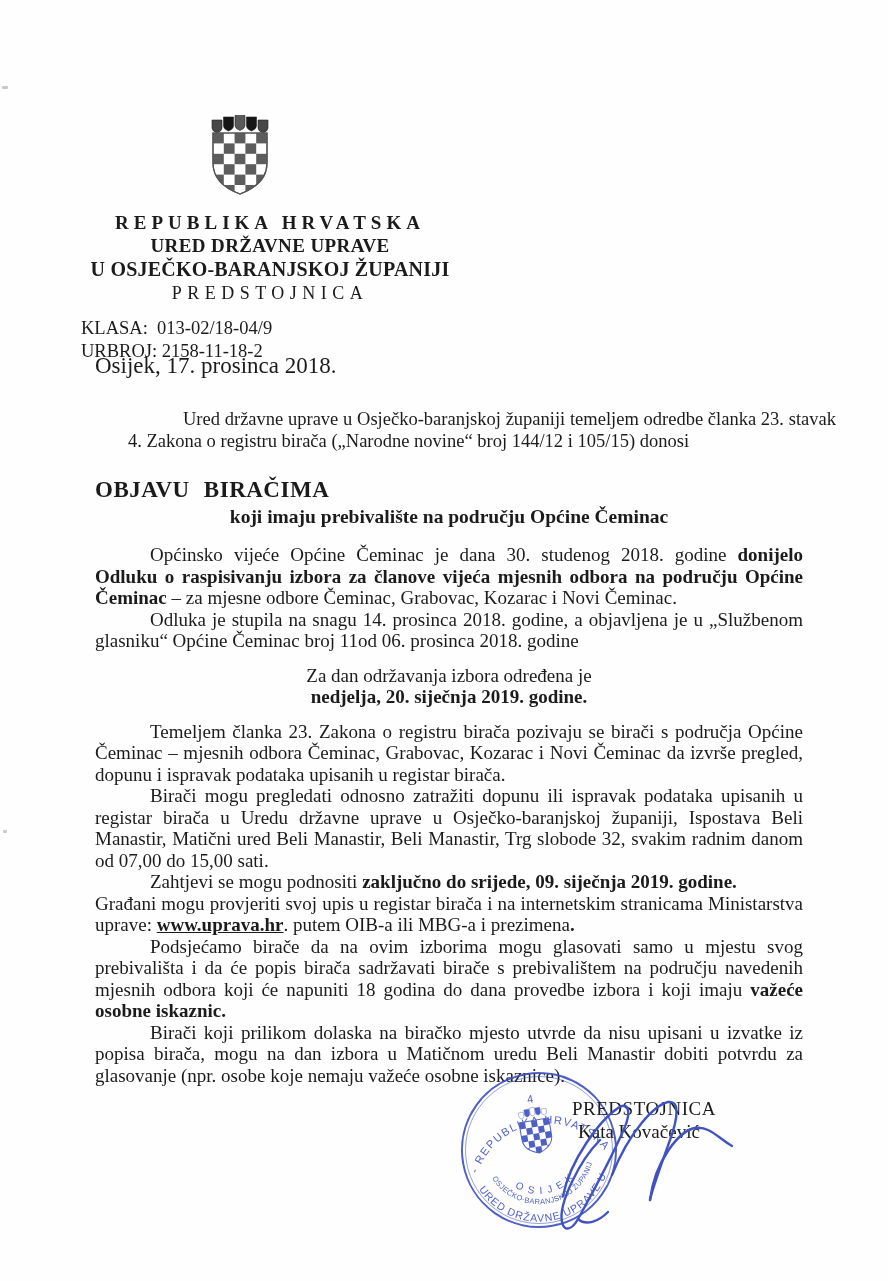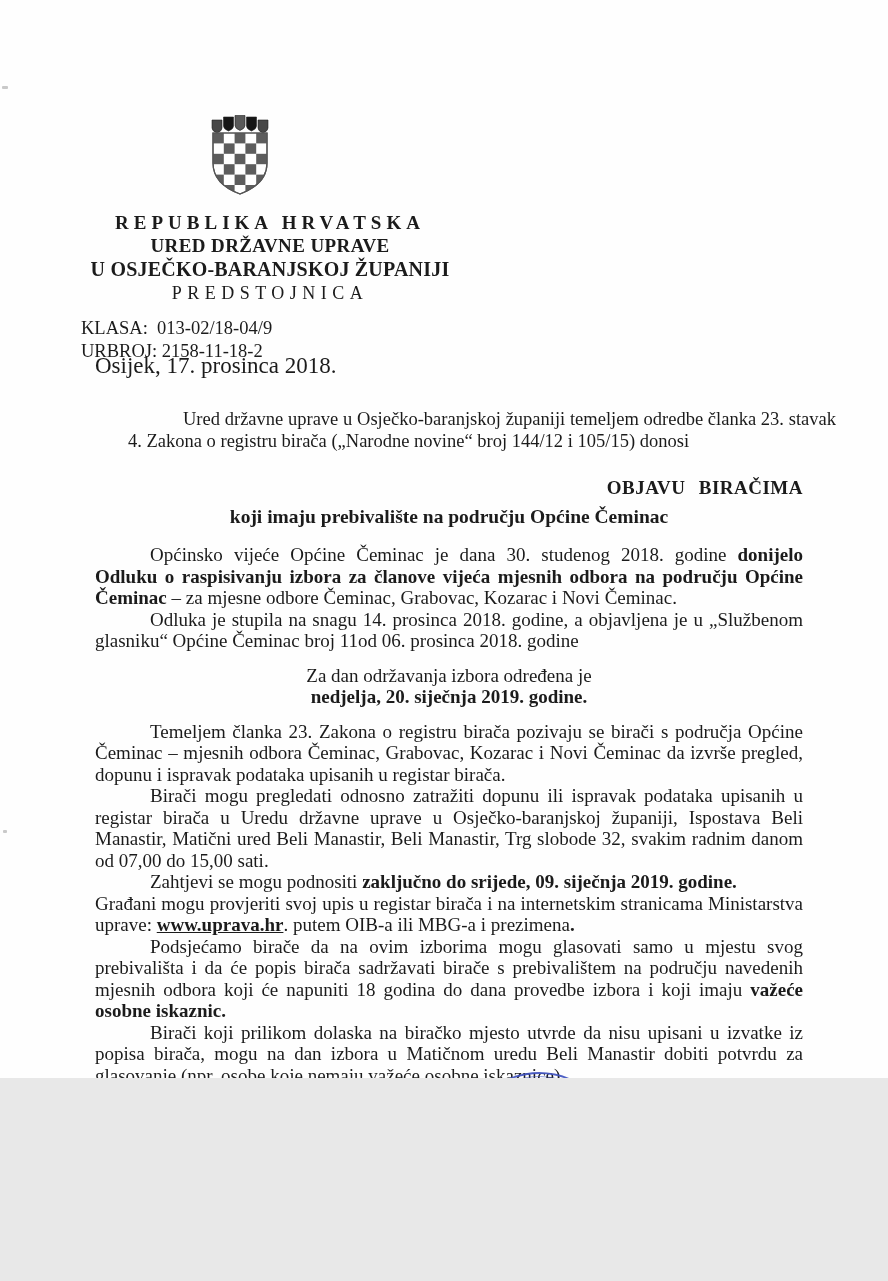--- a/index.html
+++ b/index.html
@@ -1,38 +1,38 @@
 <!DOCTYPE html>
 <html><head>
 <meta charset="utf-8">
 <style>
   html,body{margin:0;padding:0;background:#e8e8e8;}
   .page{
-    position:relative;width:888px;height:1078px;margin:0 auto;
+    position:relative;width:888px;height:1281px;margin:0 auto;
     background:#fefefe;overflow:hidden;
     font-family:"Liberation Serif", serif;color:#1b1b1b;
   }
   .b{font-weight:bold;}
   .u{text-decoration:underline;}
   
   .arms{position:absolute;left:210px;top:113px;}
   .letterhead{position:absolute;left:90px;top:211px;width:360px;text-align:center;}
   .lh-line1{font-weight:bold;font-size:19px;letter-spacing:5px;line-height:23px;}
   .lh-line2{font-weight:bold;font-size:19px;letter-spacing:0.4px;line-height:23px;}
   .lh-line3{font-weight:bold;font-size:20px;letter-spacing:0.2px;line-height:24px;}
   .lh-line4{font-size:18px;letter-spacing:5.5px;line-height:24px;}
   
   .meta{position:absolute;left:81px;top:317px;font-size:18.5px;line-height:23px;}
   .place-date{position:absolute;left:95px;top:353px;font-size:23px;}
   
   .intro{position:absolute;left:95px;top:409px;width:708px;text-align:justify;
          font-size:18.5px;line-height:21.5px;text-indent:55px;margin-left:33px;}
   
-  .doc-title{position:absolute;left:95px;top:477px;width:708px;text-align:right;
-             font-weight:bold;font-size:19px;word-spacing:8px;letter-spacing:0.5px;}
+  .doc-title{position:absolute;left:95px;top:477px;width:708px;text-align:left;
+             font-weight:bold;font-size:23px;word-spacing:8px;letter-spacing:0.5px;}
   .doc-subtitle{position:absolute;left:95px;top:506px;width:708px;text-align:center;
                 font-weight:bold;font-size:19.5px;}
   
   .bodyflow{position:absolute;left:95px;top:544px;width:708px;
             font-size:19px;line-height:21.5px;text-align:justify;}
   .para{margin:0;}
   .indent{text-indent:55px;}
   .date-block{margin:13px 0;text-align:center;text-indent:0;}
   
   .stamp{position:absolute;left:444px;top:1055px;z-index:1;opacity:0.92;}

